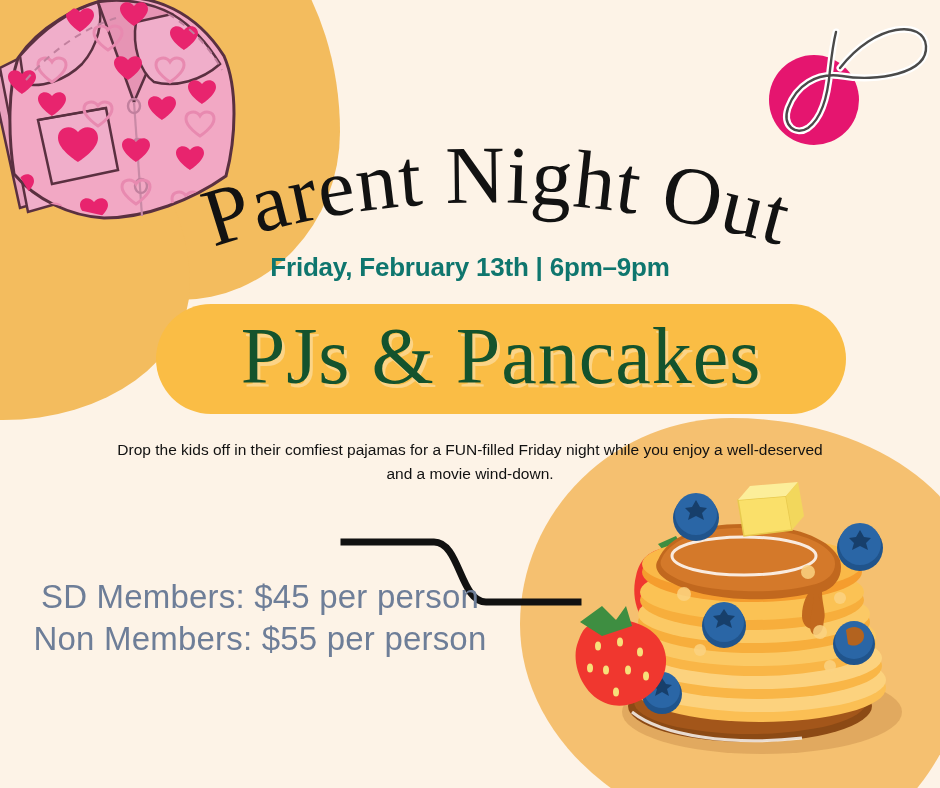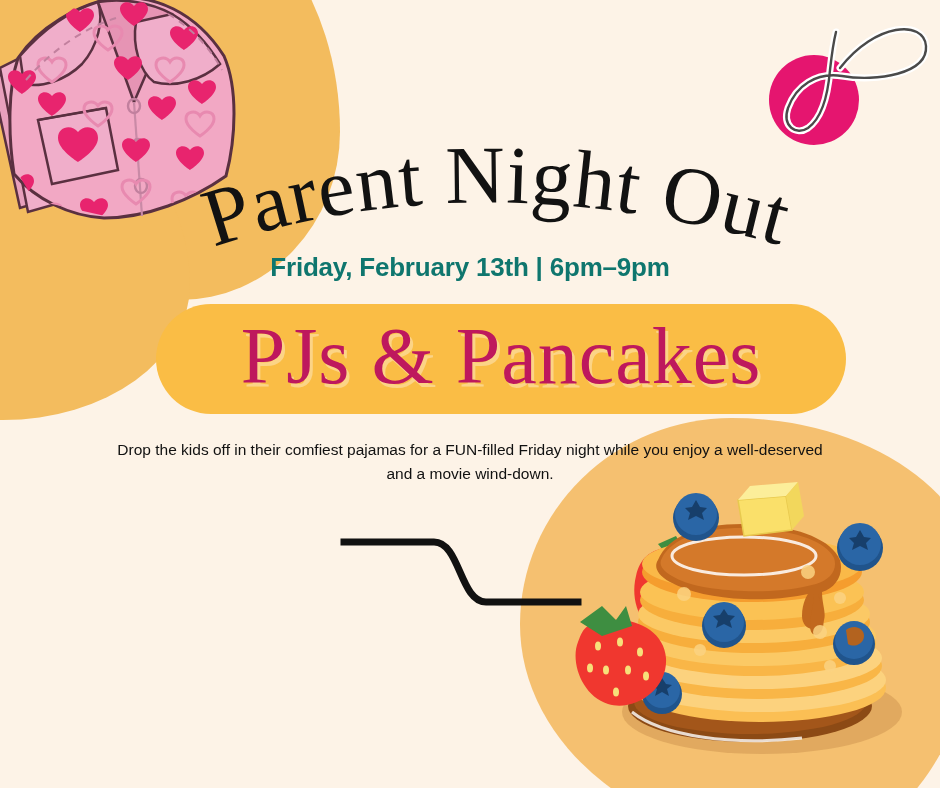--- a/index.html
+++ b/index.html
@@ -111,21 +111,21 @@
     height: 110px;
     background: #FABD45;
     border-radius: 55px;
     display: flex;
     align-items: center;
     justify-content: center;
   }
   .banner-text {
     font-family: "Liberation Serif", serif;
     font-size: 80px;
-    color: #be185d;
+    color: #14532d;
     line-height: 1;
     text-shadow: 3px 4px 0 rgba(255,255,255,0.35);
     letter-spacing: 1px;
     padding-bottom: 6px;
   }
 
   
   .description {
     position: absolute;
     left: 60px;
@@ -398,15 +398,19 @@
     <span class="dline">Drop the kids off in their comfiest pajamas for a FUN-filled Friday night while you enjoy a well-deserved</span>
     <span class="dline">and a movie wind-down.</span>
   </div>
 
   <div class="divider">
     <svg viewBox="0 0 250 88" width="250" height="88">
       <path d="M8 14 L98 14 C124 14 124 74 150 74 L242 74" fill="none" stroke="#111111" stroke-width="7" stroke-linecap="square"></path>
     </svg>
   </div>
 
+  <div class="pricing">
+    <div class="price-line">SD Members: $45 per person</div>
+    <div class="price-line">Non Members: $55 per person</div>
+  </div>
 
 
 </div>
 
 </body></html>

